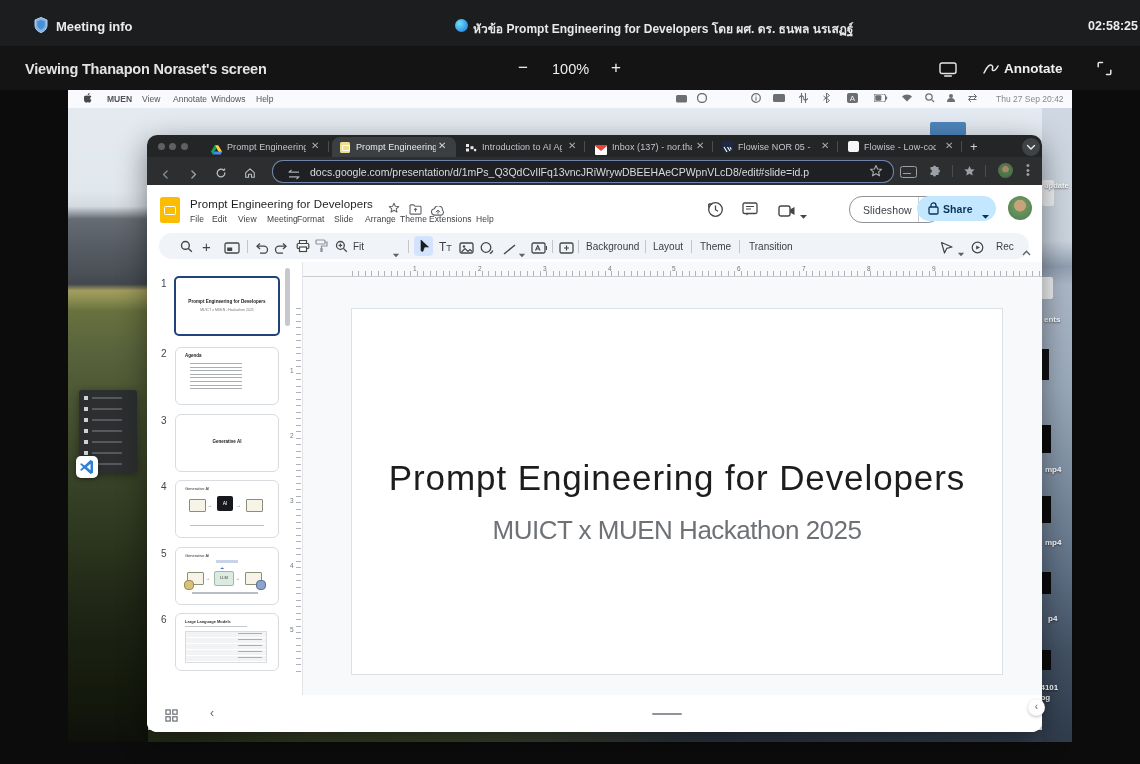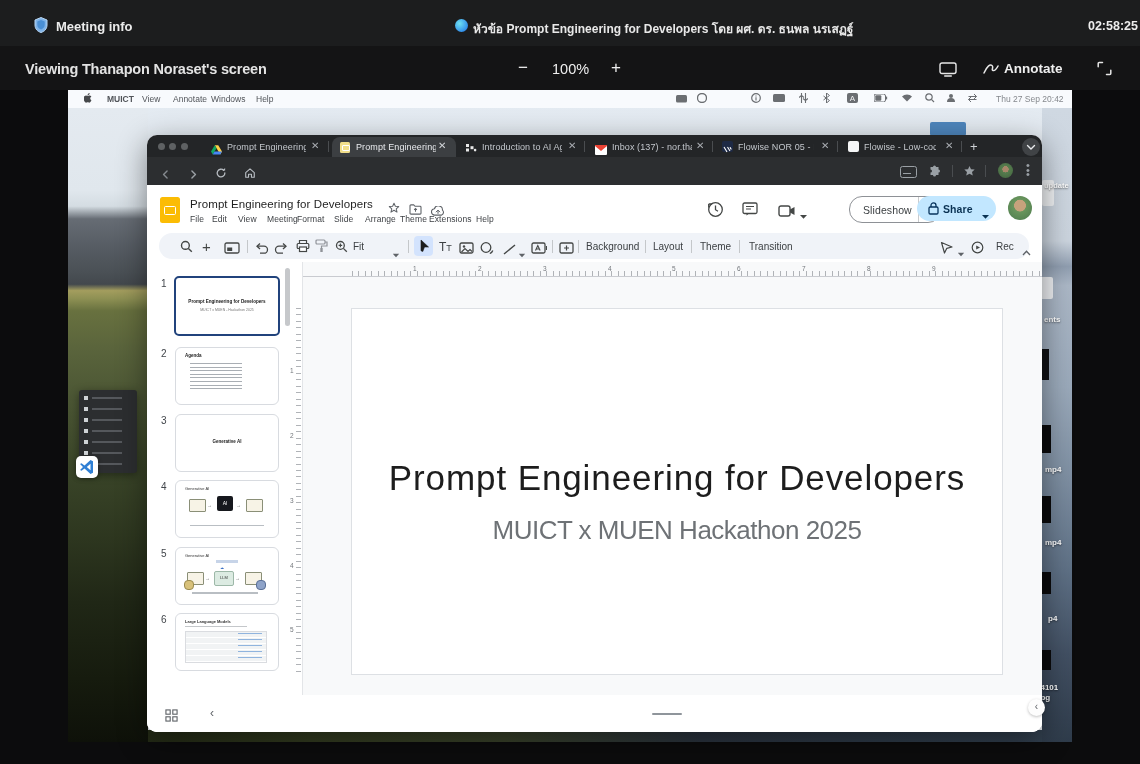--- a/index.html
+++ b/index.html
@@ -76,21 +76,21 @@
     </svg></div>
 
 <div id="desktop" class="ab">
   <div id="wallL" class="ab"></div>
   <div id="wallR" class="ab"></div>
   <div id="wallB" class="ab"></div>
   <div id="menubar" class="ab">
     <svg style="position:absolute;left:16px;top:3px;" width="10" height="12" viewBox="0 0 10 12">
         <path d="M7.6 6.4c0-1.5 1.2-2.2 1.3-2.3-.7-1-1.8-1.2-2.2-1.2-.9-.1-1.8.5-2.3.5-.5 0-1.2-.5-2-.5C1.4 3 .4 3.6 0 4.6c-1 1.7-.3 4.2.7 5.6.5.7 1 1.4 1.8 1.4.7 0 1-.5 1.9-.5.9 0 1.1.5 1.9.5.8 0 1.3-.7 1.8-1.4.6-.8.8-1.6.8-1.6s-1.5-.6-1.5-2.2ZM6.2 1.9C6.6 1.4 6.9.7 6.8 0c-.6 0-1.4.4-1.8 1-.4.4-.7 1.1-.6 1.8.7 0 1.4-.4 1.8-.9Z" fill="#46484b" transform="scale(.83)"></path>
       </svg>
-    <span style="left:39px;font-weight:700;">MUICT</span>
+    <span style="left:39px;font-weight:700;">MUEN</span>
     <span style="left:74px;">View</span>
     <span style="left:105px;">Annotate</span>
     <span style="left:143px;">Windows</span>
     <span style="left:188px;">Help</span>
     <span style="left:928px;color:#85888d;font-size:8.5px;">Thu 27 Sep 20:42</span>
   </div>
 
   <div class="ab" id="statusicons">
     <svg style="position:absolute;left:608px;top:4px;" width="11" height="9" viewBox="0 0 11 9">
         <rect x="0" y="1" width="11" height="7.5" rx="1.5" fill="#6b6e72"></rect>
@@ -223,20 +223,29 @@
     <div class="ab" style="left:41px;top:9px;"><svg width="11" height="11" viewBox="0 0 14 14">
           <path d="M5 2.5 9.5 7 5 11.5" stroke="#9ba0a5" stroke-width="1.8" fill="none" stroke-linecap="round" stroke-linejoin="round"></path>
         </svg></div>
     <div class="ab" style="left:68px;top:8px;"><svg width="12" height="12" viewBox="0 0 14 14">
           <path d="M11.5 7 a4.5 4.5 0 1 1 -1.4 -3.2" stroke="#b9bec3" stroke-width="1.5" fill="none" stroke-linecap="round"></path>
           <path d="M11.8 1.2 V4.2 H8.8Z" fill="#b9bec3"></path>
         </svg></div>
     <div class="ab" style="left:97px;top:8px;"><svg width="12" height="12" viewBox="0 0 14 14">
           <path d="M2 6.5 7 2.2 12 6.5 V12 H8.7 V8.5 H5.3 V12 H2Z" stroke="#b9bec3" stroke-width="1.3" fill="none" stroke-linejoin="round"></path>
         </svg></div>
+    <div class="ab" style="left:125px;top:3px;width:620px;height:21px;border-radius:11px;background:#1e2023;border:1px solid rgba(140,165,215,.75);">
+      <div class="ab" style="left:15px;top:5px;"><svg width="12" height="11" viewBox="0 0 12 11">
+            <path d="M3.5 1 1 3.2 H11 M8.5 10 11 7.8 H1" stroke="#a7adb3" stroke-width="1.2" fill="none" stroke-linejoin="round"></path>
+          </svg></div>
+      <div class="ab" style="left:37px;top:5px;font-size:10.5px;color:#d8dbde;white-space:nowrap;letter-spacing:0;">docs.google.com/presentation/d/1mPs_Q3QdCvIlFq13vncJRiWrywDBEEHAeCPWpnVLcD8/edit#slide=id.p</div>
+      <div class="ab" style="left:596px;top:3px;"><svg width="14" height="14" viewBox="0 0 14 14">
+            <path d="M7 1.5 8.6 5 12.5 5.3 9.6 7.9 10.5 11.8 7 9.7 3.5 11.8 4.4 7.9 1.5 5.3 5.4 5Z" stroke="#a7adb3" stroke-width="1.1" fill="none" stroke-linejoin="round"></path>
+          </svg></div>
+    </div>
     <div class="ab" style="left:753px;top:9px;width:15px;height:10px;border:1.4px solid #9aa0a5;border-radius:2.5px;">
         <div class="ab" style="left:2px;top:5.5px;width:8px;height:1.6px;background:#9aa0a5;"></div>
       </div>
     <div class="ab" style="left:781px;top:7px;"><svg width="13" height="13" viewBox="0 0 13 13">
           <path d="M5 2 a1.5 1.5 0 0 1 3 0 h2.5 v2.5 a1.5 1.5 0 0 1 0 3 V10 H8 a1.5 1.5 0 0 1 -3 0 H2.5 V7.5 a1.5 1.5 0 0 0 0 -3 V2Z" fill="#9aa0a5"></path>
         </svg></div>
     <div class="ab" style="left:805px;top:8px;width:1px;height:12px;background:#4a4d50;"></div>
     <div class="ab" style="left:816px;top:7px;"><svg width="13" height="13" viewBox="0 0 13 13">
           <path d="M6.5 1 8 4.2 11.7 4.5 9 6.9 9.8 10.6 6.5 8.7 3.2 10.6 4 6.9 1.3 4.5 5 4.2Z" fill="#9aa0a5"></path>
         </svg></div>

